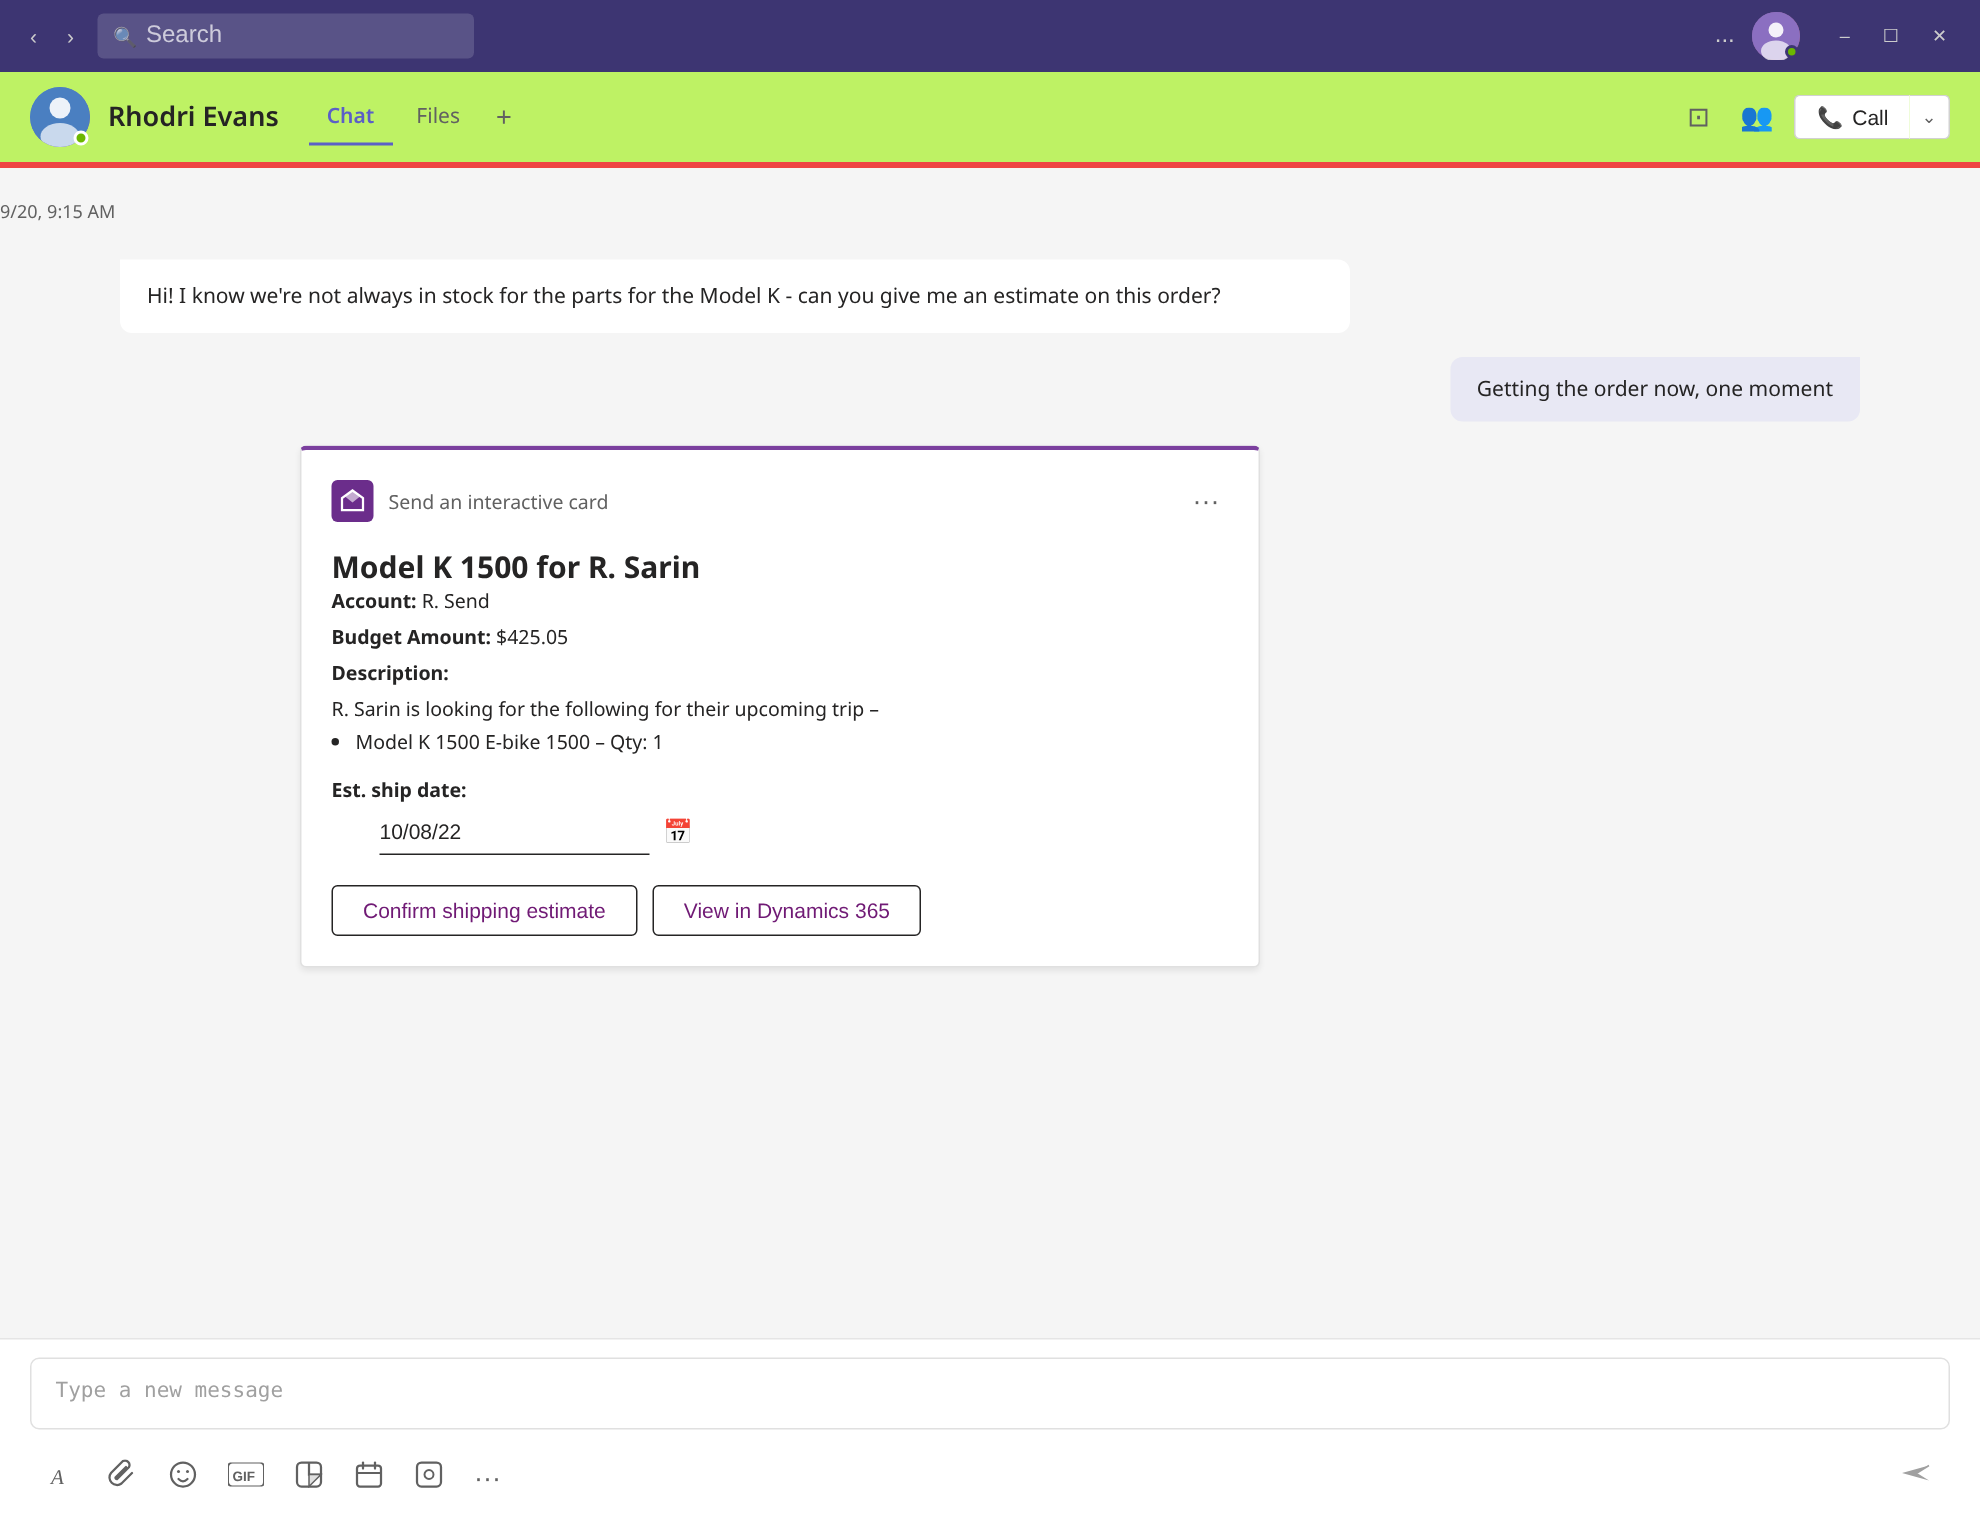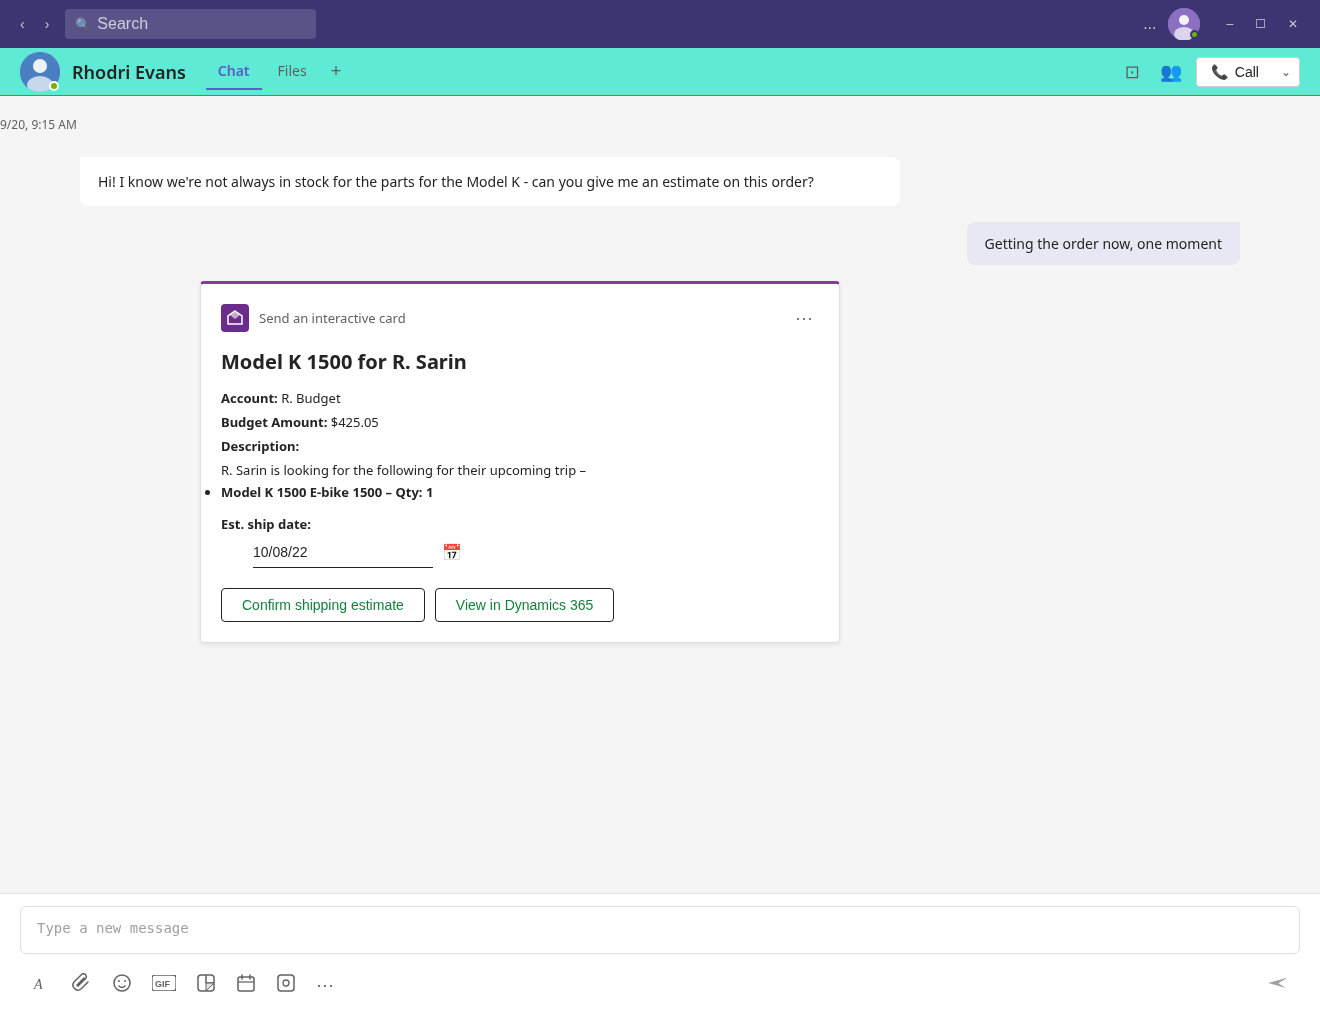--- a/index.html
+++ b/index.html
@@ -108,26 +108,26 @@
       border: none;
       color: #ccc;
       cursor: pointer;
       padding: 4px 10px;
       font-size: 12px;
       border-radius: 4px;
     }
 
     
     .chat-header {
-      background: #5eead4;
-      height: 48px;
+      background: #bef264;
+      height: 64px;
       display: flex;
       align-items: center;
       padding: 0 20px;
-      border-bottom: 1px solid #ef4444;
+      border-bottom: 4px solid #ef4444;
       flex-shrink: 0;
       gap: 12px;
     }
     .user-avatar {
       position: relative;
       width: 40px;
       height: 40px;
       flex-shrink: 0;
     }
     .user-avatar-circle {
@@ -310,21 +310,20 @@
       cursor: pointer;
       color: #616161;
       font-size: 18px;
       padding: 2px 6px;
       border-radius: 4px;
     }
     .card-title {
       font-size: 20px;
       font-weight: 700;
       color: #252424;
-      margin-bottom: 14px;
     }
     .card-field {
       font-size: 13px;
       color: #252424;
       margin-bottom: 6px;
     }
     .card-field strong {
       font-weight: 700;
     }
     .card-description-label {
@@ -332,22 +331,22 @@
       font-weight: 700;
       color: #252424;
       margin-bottom: 6px;
     }
     .card-description-text {
       font-size: 13px;
       color: #252424;
       margin-bottom: 4px;
     }
     .card-list {
+      margin-left: 16px;
       margin-bottom: 6px;
-      font-weight: bold;
     }
     .card-list li {
       font-size: 13px;
       color: #252424;
       margin-bottom: 2px;
     }
     .card-sub-list {
       margin-left: 16px;
     }
     .est-ship-label {
@@ -385,21 +384,21 @@
       gap: 10px;
       flex-wrap: wrap;
     }
     .card-btn {
       padding: 8px 20px;
       border: 1.5px solid #252424;
       background: #fff;
       border-radius: 4px;
       font-size: 14px;
       cursor: pointer;
-      color: #15803d;
+      color: #701a75;
       font-weight: 500;
     }
 
     
     .message-input-area {
       background: #fff;
       border-top: 1px solid #e5e5e5;
       padding: 12px 20px;
       flex-shrink: 0;
     }
@@ -525,21 +524,21 @@
         </div>
         <span class="card-header-label">Send an interactive card</span>
       </div>
       <button class="card-more-btn">···</button>
     </div>
 
     <div class="card-title">Model K 1500 for R. Sarin</div>
 
     <div class="card-field">
       <strong>Account:</strong>
-      <span>R. Budget</span>
+      <span>R. Send</span>
     </div>
     <div class="card-field">
       <strong>Budget Amount:</strong>
       <span>$425.05</span>
     </div>
 
     <div class="card-description-label">Description:</div>
     <div class="card-description-text">R. Sarin is looking for the following for their upcoming trip –</div>
     <ul class="card-list">
       <li>

